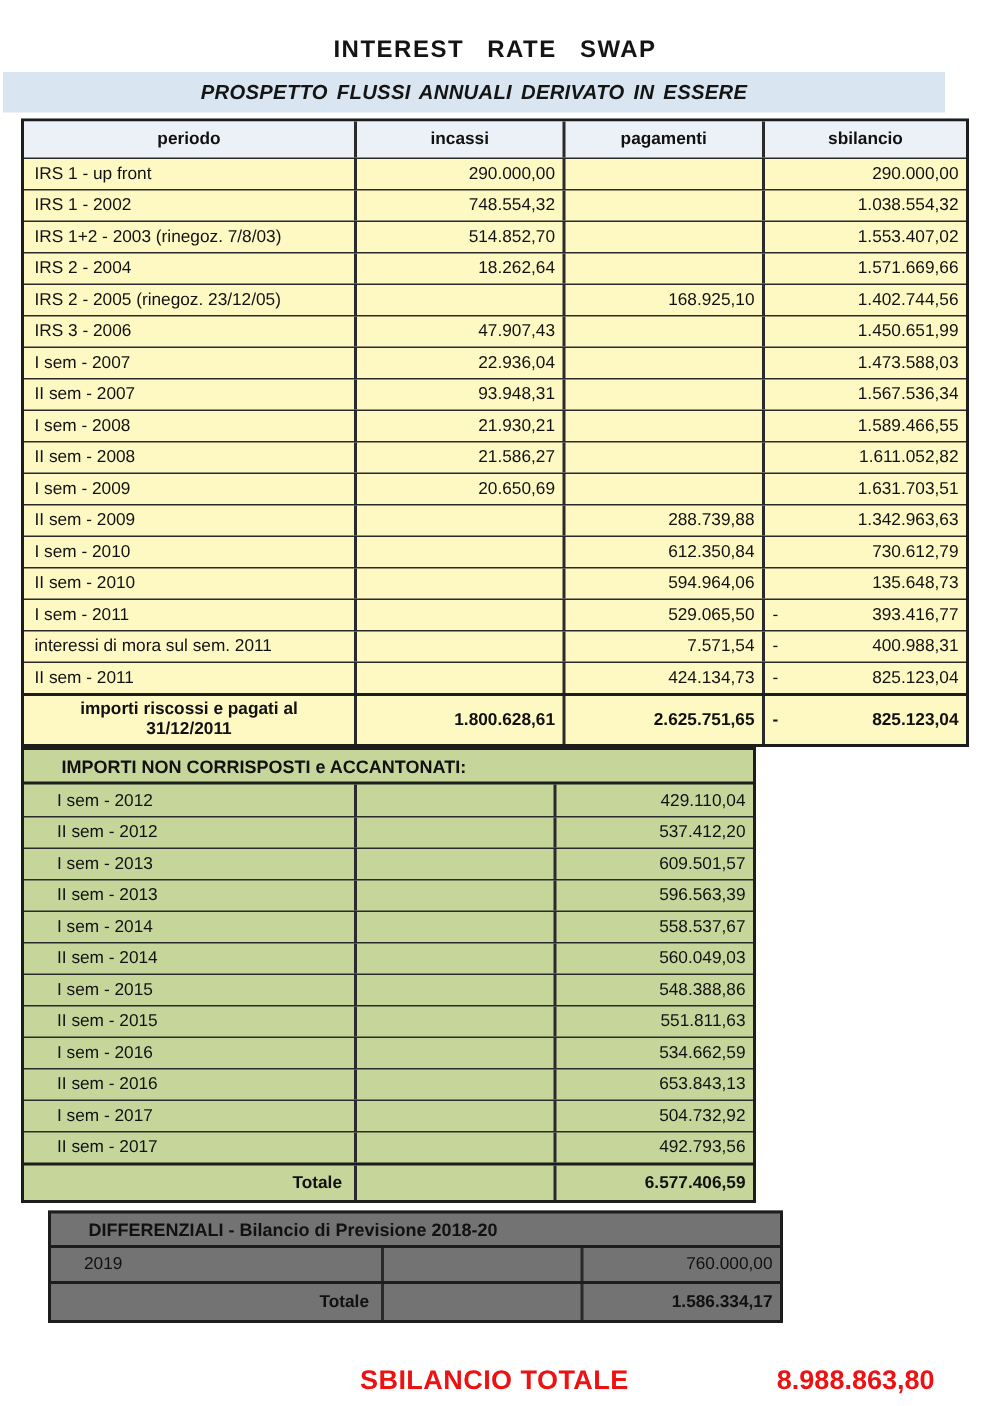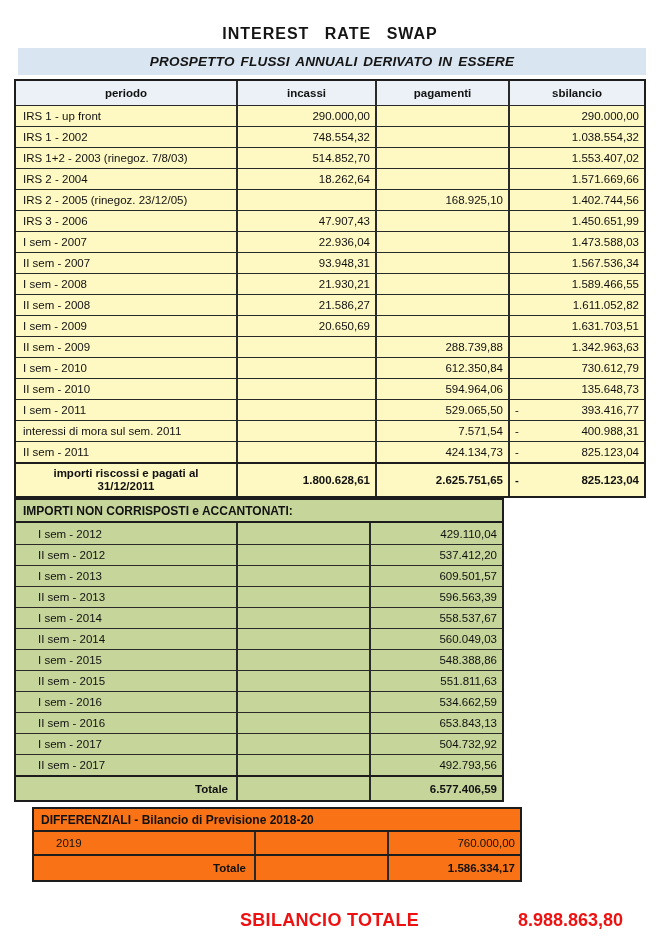--- a/index.html
+++ b/index.html
@@ -10,21 +10,21 @@
     color:#111; overflow:hidden; position:relative;
   }
   .page { width:660px; height:937px; position:relative; }
 
   .title {
     margin-top:25px; text-align:center;
     font-size:16px; font-weight:bold; letter-spacing:1px; word-spacing:10px;
     color:#141414;
   }
   .subtitle {
-    margin:5px auto 0 18px; width:628px; height:27px;
+    margin:5px auto 0 2px; width:628px; height:27px;
     background:#d9e5f0;
     display:flex; align-items:center; justify-content:center;
     font-size:13.5px; font-weight:bold; font-style:italic;
     letter-spacing:0.2px; word-spacing:2px; color:#141414;
   }
 
   
   .tbl {
     margin-left:14px; width:632px;
     border:2px solid #1d1d1d; background:#d9e4ef;
@@ -47,23 +47,23 @@
   .summary .c0 {
     justify-content:center; text-align:center; padding:0 14px;
     line-height:13px; font-size:11.5px;
   }
   .sign { min-width:6px; text-align:left; }
   .val  { text-align:right; flex:1; }
 
   
   .sect { margin-left:14px; width:490px; border:2px solid #1d1d1d; }
   .sect-green  { background:#c6d59a; border-top-width:2px; }
-  .sect-purple { background:#f97316; margin-top:5px;margin-left:32px; }
+  .sect-purple { background:#737373; margin-top:5px;margin-left:32px; }
   .sect-hdr {
-    height:23px; display:flex; align-items:center; padding-left:7px;
+    height:23px; display:flex; align-items:center; padding-left:25px;
     font-size:12px; font-weight:bold; border-bottom:2px solid #1d1d1d;
   }
   .srow { display:flex; height:21px; border-top:1px solid #2a2a2a; }
   .srow:first-of-type { border-top:none; }
   .srow .sc0 { width:220px; display:flex; align-items:center; padding-left:22px; font-size:11.5px; }
   .srow .sc1 { width:133px; border-left:2px solid #2a2a2a; }
   .srow .sc2 { flex:1; border-left:2px solid #2a2a2a; display:flex; align-items:center; justify-content:flex-end; padding-right:5px; font-size:11.5px; }
   .tot { height:25px; border-top:2px solid #1d1d1d; font-weight:bold; }
   .tot .sc0 { justify-content:flex-end; padding-right:8px; font-weight:bold; }
   .tot .sc2 { font-weight:bold; }

